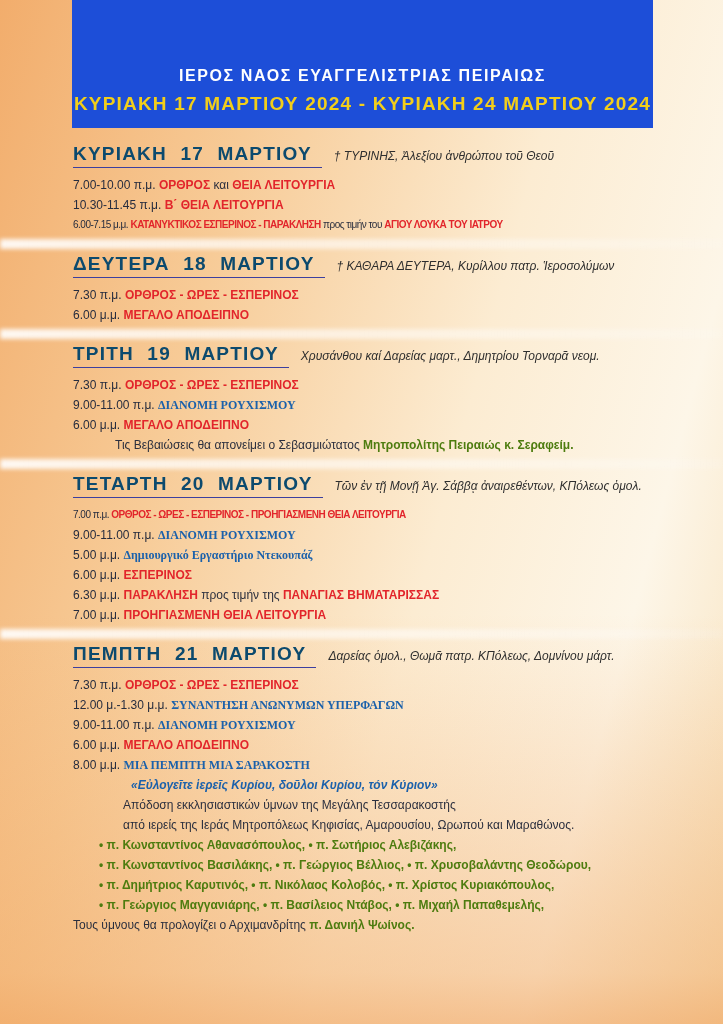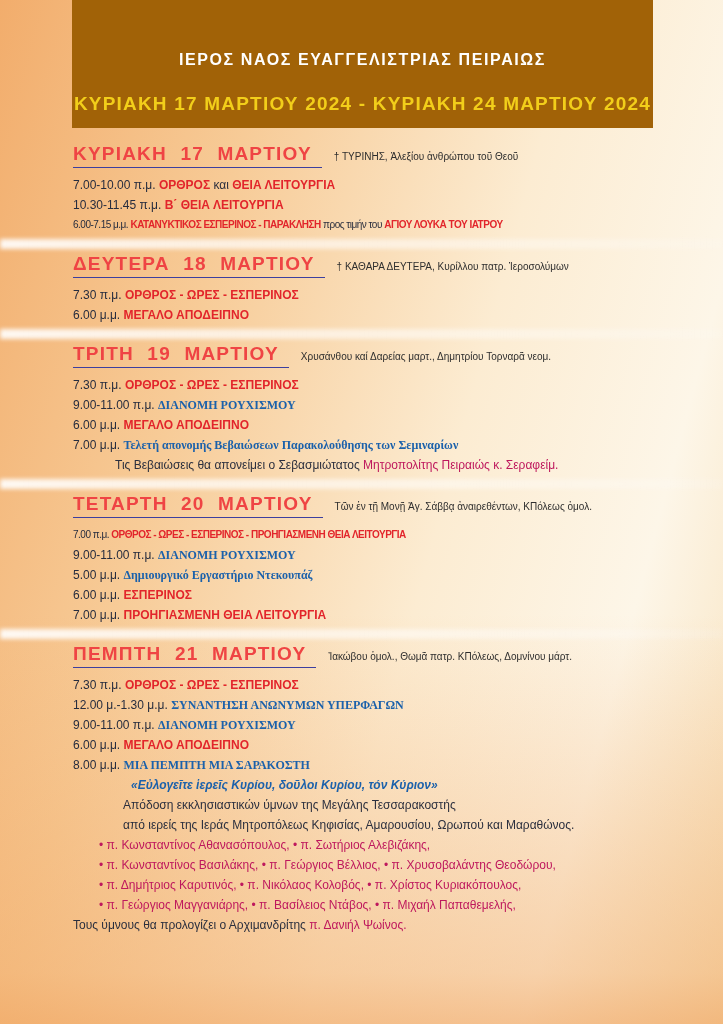--- a/index.html
+++ b/index.html
@@ -4,41 +4,41 @@
 <style>
   html,body{margin:0;padding:0;}
   body{
     width:723px;height:1024px;overflow:hidden;
     font-family:"Liberation Sans", sans-serif;
     background:
       linear-gradient(to bottom, rgba(255,255,255,0) 0%, rgba(255,255,255,0) 60%, rgba(240,164,94,0.45) 95%, rgba(239,158,86,0.6) 100%),
       linear-gradient(105deg, #f2ad6c 0%, #f7cb97 28%, #fcecd2 58%, #fdf6e8 80%, #f7e0ba 100%);
   }
   .banner{
-    margin-left:72px;width:581px;height:128px;background:#a16207;
+    margin-left:72px;width:581px;height:128px;background:#1d4ed8;
     display:flex;flex-direction:column;justify-content:flex-end;align-items:center;
     padding-bottom:13px;box-sizing:border-box;gap:8px;
   }
   .church{color:#ffffff;font-size:16px;font-weight:bold;letter-spacing:1.6px;white-space:nowrap;}
-  .range{color:#f2ce1a;font-size:19px;font-weight:bold;letter-spacing:1.2px;white-space:nowrap;margin-top:16px;}
+  .range{color:#f2ce1a;font-size:19px;font-weight:bold;letter-spacing:1.2px;white-space:nowrap;}
   main{padding:15px 36px 0 73px;}
   .day{margin-bottom:2px;}
   .day-head{display:flex;align-items:baseline;gap:12px;margin-bottom:7px;white-space:nowrap;}
   .day-title{
-    color:#ef4444;font-size:19px;font-weight:bold;letter-spacing:1.2px;word-spacing:7px;
+    color:#0c4a6e;font-size:19px;font-weight:bold;letter-spacing:1.2px;word-spacing:7px;
     border-bottom:1.5px solid #3c3f9f;padding:0 10px 2px 0;
   }
-  .feast{font-size:10px;color:#2e2e2e;}
+  .feast{font-style:italic;font-size:12px;color:#2e2e2e;}
   .row{font-size:12px;line-height:20px;white-space:nowrap;color:#2b2f3e;}
   .row.tight{letter-spacing:-0.5px;font-size:10px;}
   .time{color:#262c3e;}
   .seg.red{color:#e2252b;font-weight:bold;}
   .seg.blue{color:#1b61ab;font-weight:bold;font-family:Liberation Serif, serif;}
   .seg.ink{color:#2b2f3e;font-weight:normal;}
-  .seg.bold{color:#be185d;font-weight:normal;}
+  .seg.bold{color:#4d7c0f;font-weight:bold;}
   .seg.quote{color:#1b61ab;font-weight:bold;font-style:italic;margin-top:10px;}
   .band{
     height:10px;margin:4px -36px 4px -73px;
     background:linear-gradient(to right, rgba(255,255,255,0.9), rgba(255,255,255,0.55) 55%, rgba(255,255,255,0.12));
     filter:blur(2px);
   }
 </style>
 </head>
 <body>
 
@@ -68,40 +68,40 @@
     </section>
     <div class="band"></div>
     <section class="day">
       <div class="day-head">
         <span class="day-title">ΤΡΙΤΗ 19 ΜΑΡΤΙΟΥ</span>
         <span class="feast">Χρυσάνθου καί Δαρείας μαρτ., Δημητρίου Τορναρᾶ νεομ.</span>
       </div>
       <div class="row"><span class="time">7.30 π.μ. </span><span class="seg red">ΟΡΘΡΟΣ - ΩΡΕΣ - ΕΣΠΕΡΙΝΟΣ</span></div>
       <div class="row"><span class="time">9.00-11.00 π.μ. </span><span class="seg blue">ΔΙΑΝΟΜΗ ΡΟΥΧΙΣΜΟΥ</span></div>
       <div class="row"><span class="time">6.00 μ.μ. </span><span class="seg red">ΜΕΓΑΛΟ ΑΠΟΔΕΙΠΝΟ</span></div>
-      <div class="row"><span class="time">7.00 μ.μ. </span><span class="seg blue">Τελετή απονομής Βεβαιώσεων Παρακολούθησης των Σεμιναρίων</span></div>
       <div class="row" style="padding-left: 42px;"><span class="seg ink">Τις Βεβαιώσεις θα απονείμει ο Σεβασμιώτατος </span><span class="seg bold">Μητροπολίτης Πειραιώς κ. Σεραφείμ.</span></div>
     </section>
     <div class="band"></div>
     <section class="day">
       <div class="day-head">
         <span class="day-title">ΤΕΤΑΡΤΗ 20 ΜΑΡΤΙΟΥ</span>
         <span class="feast">Τῶν ἐν τῇ Μονῇ Ἁγ. Σάββᾳ ἀναιρεθέντων, ΚΠόλεως ὁμολ.</span>
       </div>
       <div class="row tight"><span class="time">7.00 π.μ. </span><span class="seg red">ΟΡΘΡΟΣ - ΩΡΕΣ - ΕΣΠΕΡΙΝΟΣ - ΠΡΟΗΓΙΑΣΜΕΝΗ ΘΕΙΑ ΛΕΙΤΟΥΡΓΙΑ</span></div>
       <div class="row"><span class="time">9.00-11.00 π.μ. </span><span class="seg blue">ΔΙΑΝΟΜΗ ΡΟΥΧΙΣΜΟΥ</span></div>
       <div class="row"><span class="time">5.00 μ.μ. </span><span class="seg blue">Δημιουργικό Εργαστήριο Ντεκουπάζ</span></div>
       <div class="row"><span class="time">6.00 μ.μ. </span><span class="seg red">ΕΣΠΕΡΙΝΟΣ</span></div>
+      <div class="row"><span class="time">6.30 μ.μ. </span><span class="seg red">ΠΑΡΑΚΛΗΣΗ</span><span class="seg ink"> προς τιμήν της </span><span class="seg red">ΠΑΝΑΓΙΑΣ ΒΗΜΑΤΑΡΙΣΣΑΣ</span></div>
       <div class="row"><span class="time">7.00 μ.μ. </span><span class="seg red">ΠΡΟΗΓΙΑΣΜΕΝΗ ΘΕΙΑ ΛΕΙΤΟΥΡΓΙΑ</span></div>
     </section>
     <div class="band"></div>
     <section class="day">
       <div class="day-head">
         <span class="day-title">ΠΕΜΠΤΗ 21 ΜΑΡΤΙΟΥ</span>
-        <span class="feast">Ἰακώβου ὁμολ., Θωμᾶ πατρ. ΚΠόλεως, Δομνίνου μάρτ.</span>
+        <span class="feast">Δαρείας ὁμολ., Θωμᾶ πατρ. ΚΠόλεως, Δομνίνου μάρτ.</span>
       </div>
       <div class="row"><span class="time">7.30 π.μ. </span><span class="seg red">ΟΡΘΡΟΣ - ΩΡΕΣ - ΕΣΠΕΡΙΝΟΣ</span></div>
       <div class="row"><span class="time">12.00 μ.-1.30 μ.μ. </span><span class="seg blue">ΣΥΝΑΝΤΗΣΗ ΑΝΩΝΥΜΩΝ ΥΠΕΡΦΑΓΩΝ</span></div>
       <div class="row"><span class="time">9.00-11.00 π.μ. </span><span class="seg blue">ΔΙΑΝΟΜΗ ΡΟΥΧΙΣΜΟΥ</span></div>
       <div class="row"><span class="time">6.00 μ.μ. </span><span class="seg red">ΜΕΓΑΛΟ ΑΠΟΔΕΙΠΝΟ</span></div>
       <div class="row"><span class="time">8.00 μ.μ. </span><span class="seg blue">ΜΙΑ ΠΕΜΠΤΗ ΜΙΑ ΣΑΡΑΚΟΣΤΗ</span></div>
       <div class="row" style="padding-left: 58px;"><span class="seg quote">«Εὐλογεῖτε ἱερεῖς Κυρίου, δοῦλοι Κυρίου, τόν Κύριον»</span></div>
       <div class="row" style="padding-left: 50px;"><span class="seg ink">Απόδοση εκκλησιαστικών ύμνων της Μεγάλης Τεσσαρακοστής</span></div>
       <div class="row" style="padding-left: 50px;"><span class="seg ink">από ιερείς της Ιεράς Μητροπόλεως Κηφισίας, Αμαρουσίου, Ωρωπού και Μαραθώνος.</span></div>
       <div class="row" style="padding-left: 26px;"><span class="seg bold">• π. Κωνσταντίνος Αθανασόπουλος, • π. Σωτήριος Αλεβιζάκης,</span></div>

